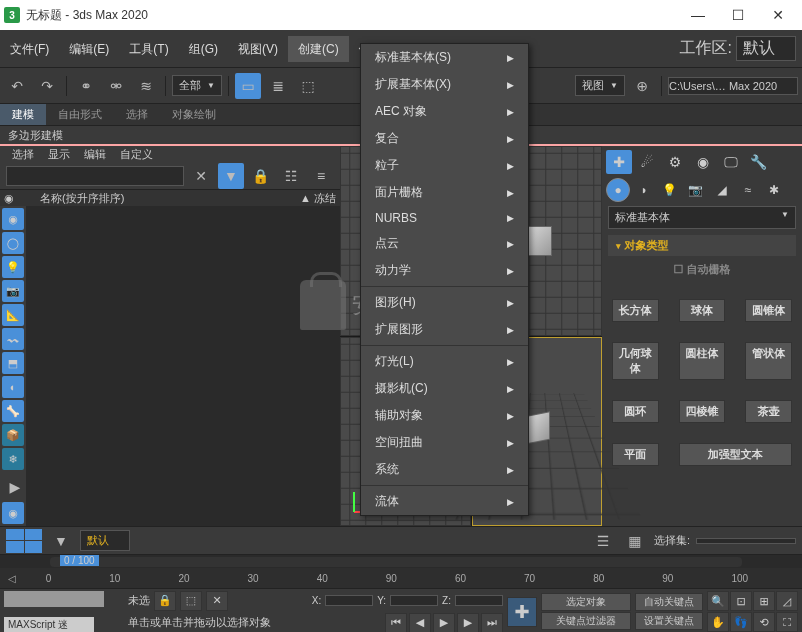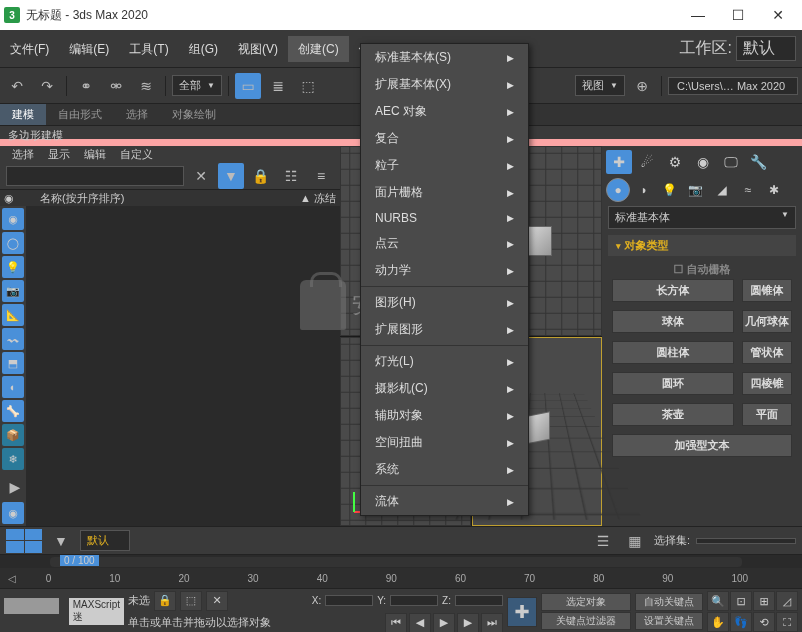--- a/index.html
+++ b/index.html
@@ -19,27 +19,27 @@
 .menubar .workspace { padding: 0 6px; color: #ccc; font-size: 16px; display: flex; align-items: center; }
 .menubar .ws-val { background: #2a2a2a; border: 1px solid #555; padding: 1px 6px; margin-left: 4px; width: 60px; }
 
 
 .toolbar { height: 36px; background: #393939; display: flex; align-items: center; padding: 0 4px; gap: 4px; border-bottom: 1px solid #222; }
 .tbtn { width: 26px; height: 26px; display: flex; align-items: center; justify-content: center; color: #bbb; font-size: 14px; border-radius: 2px; }
 .tbtn.sel { background: #4a90d9; }
 .tsep { width: 1px; height: 20px; background: #222; margin: 0 2px; }
 .tdrop { background: #2a2a2a; border: 1px solid #555; padding: 2px 6px; font-size: 11px; display: flex; align-items: center; width: 50px; }
 .tarrow { font-size: 8px; margin-left: auto; }
-.path-field { background: #2a2a2a; border: 1px solid #555; padding: 2px 8px; font-size: 11px; width: 130px; overflow: hidden; white-space: nowrap; }
+.path-field { background: #2a2a2a; border: 1px solid #555; padding: 2px 0; font-size: 11px; width: 130px; overflow: hidden; white-space: nowrap; }
 
 
 .ribbon-tabs { height: 22px; background: #333; display: flex; align-items: end; border-bottom: 1px solid #222; }
 .rtab { padding: 3px 12px; font-size: 11px; color: #999; font-family: Liberation Serif, serif; }
 .rtab.active { background: #4a5a6a; color: #fff; }
-.ribbon-sub { height: 20px; background: #3a3a3a; padding: 2px 8px; font-size: 11px; color: #ccc; border-bottom: 7px solid #fca5a5; }
+.ribbon-sub { height: 20px; background: #3a3a3a; padding: 2px 8px; font-size: 11px; color: #ccc; border-bottom: 2px solid #fca5a5; }
 
 
 .main { display: flex; height: 380px; }
 
 
 .outliner { width: 340px; background: #3a3a3a; display: flex; flex-direction: column; }
 .out-menu { height: 24px; display: flex; align-items: center; gap: 14px; padding: 0 12px; font-size: 11px; color: #ccc; }
 .out-tools { height: 28px; display: flex; align-items: center; padding: 0 6px; gap: 4px; border-bottom: 1px solid #222; }
 .search { flex: 1; background: #2a2a2a; border: 1px solid #555; height: 20px; }
 .out-header { height: 22px; display: flex; align-items: center; padding: 0 4px; font-size: 11px; background: #333; }
@@ -72,21 +72,21 @@
 .ctab.active { background: #4a90d9; }
 .cmd-sub { height: 28px; display: flex; padding: 2px 4px; gap: 2px; }
 .csub { width: 24px; height: 24px; display: flex; align-items: center; justify-content: center; border-radius: 50%; }
 .csub.active { background: #4a90d9; border: 1px solid #888; }
 .cmd-drop { margin: 2px 6px; background: #2a2a2a; border: 1px solid #555; padding: 3px 6px; font-size: 11px; display: flex; }
 .rollout { margin: 4px 6px; font-weight: bold; }
 .roll-head { background: #444; padding: 3px 8px; font-size: 11px; color: #e0b020; display: flex; align-items: center; }
 .roll-head::before { content: "▾"; margin-right: 4px; font-size: 9px; }
 .roll-body { padding: 4px; }
 .chk { font-size: 11px; text-align: center; padding: 2px; color: #888; }
-.btn-grid { display: grid; grid-template-columns: 1fr; gap: 8px; }
+.btn-grid { display: grid; grid-template-columns: 1fr 1fr 1fr; gap: 20px; margin-top: 20px; }
 .obtn { background: #555; border: 1px solid #333; padding: 3px 2px; font-size: 11px; text-align: center; color: #ddd; }
 .obtn.wide { grid-column: span 2; }
 .color-swatch { width: 30px; height: 18px; background: #d040d0; float: right; margin: 2px; }
 
 
 .viewport-ctrl { height: 28px; background: #3a3a3a; display: flex; align-items: center; padding: 0 6px; gap: 6px; border-top: 1px solid #222; font-size: 11px; }
 .vc-thumbs { width: 36px; height: 24px; display: grid; grid-template: 1fr 1fr / 1fr 1fr; gap: 1px; }
 .vc-thumbs div { background: #4a90d9; }
 .layer-drop { background: #2a2a2a; border: 1px solid #555; padding: 2px 20px 2px 6px; color: #e0b020; }
 
@@ -94,21 +94,21 @@
 .timeline { height: 14px; background: #2a2a2a; display: flex; align-items: center; padding: 0 60px 0 50px; border-top: 1px solid #222; position: relative; }
 .tl-frame { position: absolute; left: 60px; font-size: 10px; background: #4a90d9; padding: 0px 4px; top: 0px; }
 .tl-slider { flex: 1; height: 10px; background: #333; border-radius: 4px; }
 
 
 .trackbar { height: 20px; background: #2e2e2e; display: flex; align-items: center; padding: 0 8px; font-size: 10px; color: #aaa; }
 .trackbar .tick { margin-right: 58px; }
 
 
 .statusbar { height: 46px; background: #393939; display: flex; align-items: center; padding: 2px 4px; gap: 4px; border-top: 1px solid #222; font-size: 11px; }
-.status-left { width: 120px; display: flex; gap: 10px; }
+.status-left { width: 120px; display: flex; flex-direction: column; gap: 10px; }
 .status-box { background: #ccc; color: #333; padding: 1px 4px; width: 90px; font-size: 10px; }
 .status-mid { flex: 1; display: flex; flex-direction: column; gap: 2px; }
 .status-row { display: flex; align-items: center; gap: 4px; }
 .sbtn { width: 22px; height: 20px; display: flex; align-items: center; justify-content: center; background: #444; border: 1px solid #333; font-size: 11px; }
 .coord { display: flex; gap: 4px; font-size: 10px; }
 .coord-field { background: #2a2a2a; border: 1px solid #555; padding: 1px 3px; width: 48px; color: #aaa; }
 .play-ctrl { display: flex; gap: 2px; }
 .key-btns { display: flex; flex-direction: column; gap: 1px; }
 .kbtn { background: #555; border: 1px solid #333; padding: 1px 6px; font-size: 10px; text-align: center; width: 68px; }
 .nav-ctrl { display: grid; grid-template: 1fr 1fr / repeat(4, 22px); gap: 1px; }
@@ -271,22 +271,22 @@
     <div class="cmd-drop">
         <span>标准基本体</span>
         <span class="tarrow">▼</span>
       </div>
     <div class="rollout">
       <div class="roll-head">对象类型</div>
       <div class="roll-body">
         <div class="chk">☐ <span>自动栅格</span></div>
         <div class="btn-grid">
           <div class="obtn">长方体</div>
+          <div class="obtn">球体</div>
           <div class="obtn">圆锥体</div>
-          <div class="obtn">球体</div>
           <div class="obtn">几何球体</div>
           <div class="obtn">圆柱体</div>
           <div class="obtn">管状体</div>
           <div class="obtn">圆环</div>
           <div class="obtn">四棱锥</div>
           <div class="obtn">茶壶</div>
           <div class="obtn">平面</div>
           <div class="obtn wide">加强型文本</div>
         </div>
       </div>

